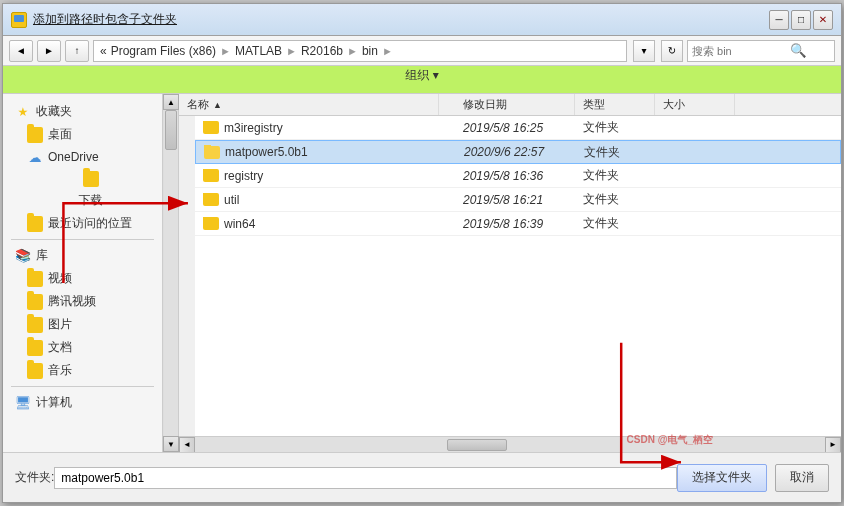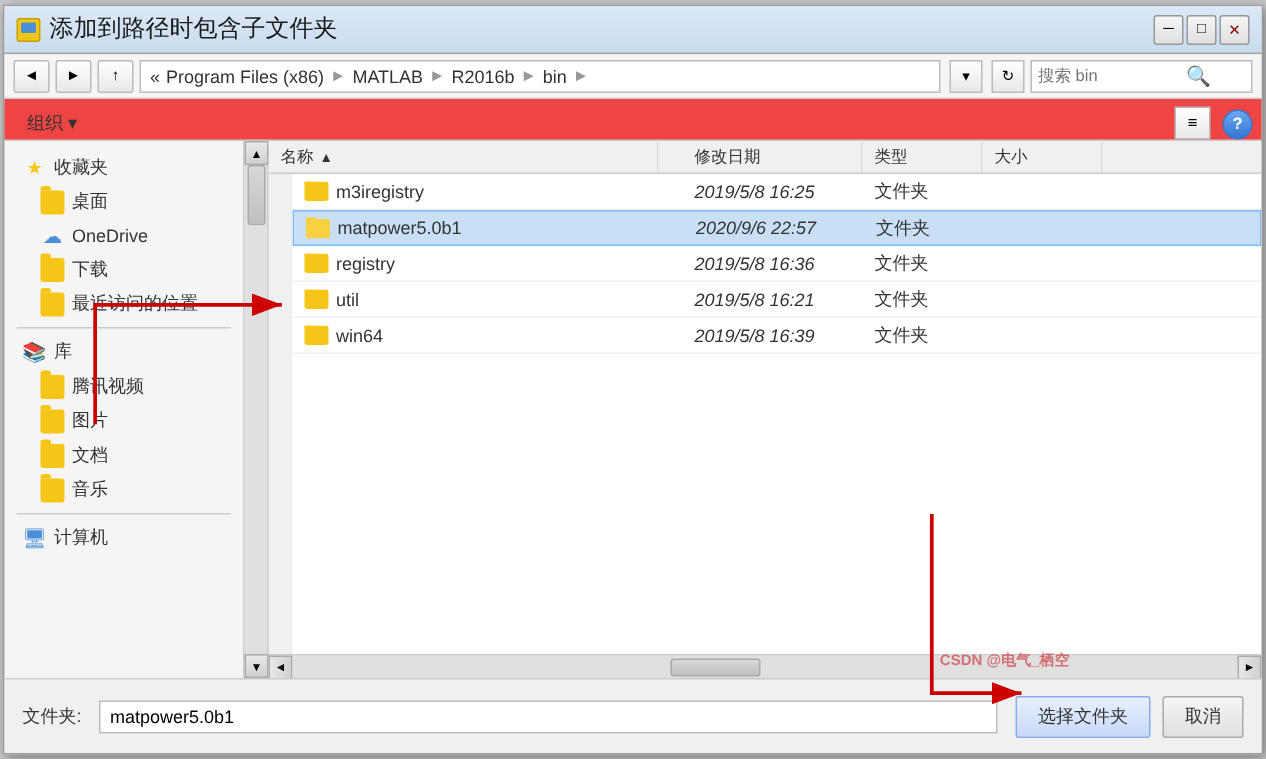--- a/index.html
+++ b/index.html
@@ -49,22 +49,23 @@
     }
     .title-icon::after {
       content: '';
       position: absolute;
       top: 2px; left: 2px;
       width: 10px; height: 7px;
       background: #4a90d9;
       border-radius: 1px;
     }
     .title-text {
-      font-size: 16px;
+      font-size: 12px;
       color: #1a1a1a;
+      text-decoration: underline;
     }
     .title-bar-buttons {
       display: flex;
       gap: 2px;
     }
     .title-btn {
       width: 20px;
       height: 20px;
       border: 1px solid #999;
       background: linear-gradient(to bottom, #f5f5f5, #e0e0e0);
@@ -147,27 +148,28 @@
       border: none;
       display: flex;
       align-items: center;
       justify-content: center;
       cursor: pointer;
       color: #555;
     }
 
     
     .toolbar {
-      background: #ef4444;
+      background: #bef264;
       height: 28px;
       border-bottom: 1px solid #ccc;
       display: flex;
-      align-items: flex-end;
+      align-items: center;
       padding: 0 6px;
       gap: 8px;
+      flex-direction: column;
     }
     .toolbar-btn {
       height: 22px;
       padding: 0 8px;
       border: 1px solid transparent;
       background: none;
       font-size: 12px;
       cursor: pointer;
       display: flex;
       align-items: center;
@@ -396,21 +398,21 @@
     }
 
     
     .bottom-bar {
       background: #f0f0f0;
       border-top: 1px solid #ccc;
       height: 50px;
       display: flex;
       align-items: center;
       padding: 0 12px;
-      gap: 12px;
+      gap: 0;
     }
     .folder-label {
       font-size: 12px;
       color: #333;
       white-space: nowrap;
     }
     .folder-input {
       flex: 1;
       height: 22px;
       border: 1px solid #bbb;
@@ -518,39 +520,43 @@
         <div class="sidebar-item" style="padding-left:24px;">
           <div class="item-icon folder-icon"></div>
           <span>桌面</span>
         </div>
         <div class="sidebar-item" style="padding-left:24px;">
           <div class="item-icon">
               <span style="color:#4a90d9;font-size:13px;">☁</span>
             </div>
           <span>OneDrive</span>
         </div>
-        <div class="sidebar-item" style="padding-left:24px;">
+        <div class="sidebar-item" style="padding-left:24px;flex-direction:column;">
           <div class="item-icon folder-icon"></div>
           <span>下载</span>
         </div>
         <div class="sidebar-item" style="padding-left:24px;">
           <div class="item-icon folder-icon"></div>
           <span>最近访问的位置</span>
         </div>
       </div>
       <div class="sidebar-separator"></div>
       <div class="sidebar-section">
         <div class="sidebar-item">
           <div class="item-icon">
               <span style="color:#cc8800;font-size:13px;">📚</span>
             </div>
           <span>库</span>
         </div>
         <div class="sidebar-item" style="padding-left:24px;">
           <div class="item-icon folder-icon"></div>
+          <span>视频</span>
+        </div>
+        <div class="sidebar-item" style="padding-left:24px;">
+          <div class="item-icon folder-icon"></div>
           <span>腾讯视频</span>
         </div>
         <div class="sidebar-item" style="padding-left:24px;">
           <div class="item-icon folder-icon"></div>
           <span>图片</span>
         </div>
         <div class="sidebar-item" style="padding-left:24px;">
           <div class="item-icon folder-icon"></div>
           <span>文档</span>
         </div>

